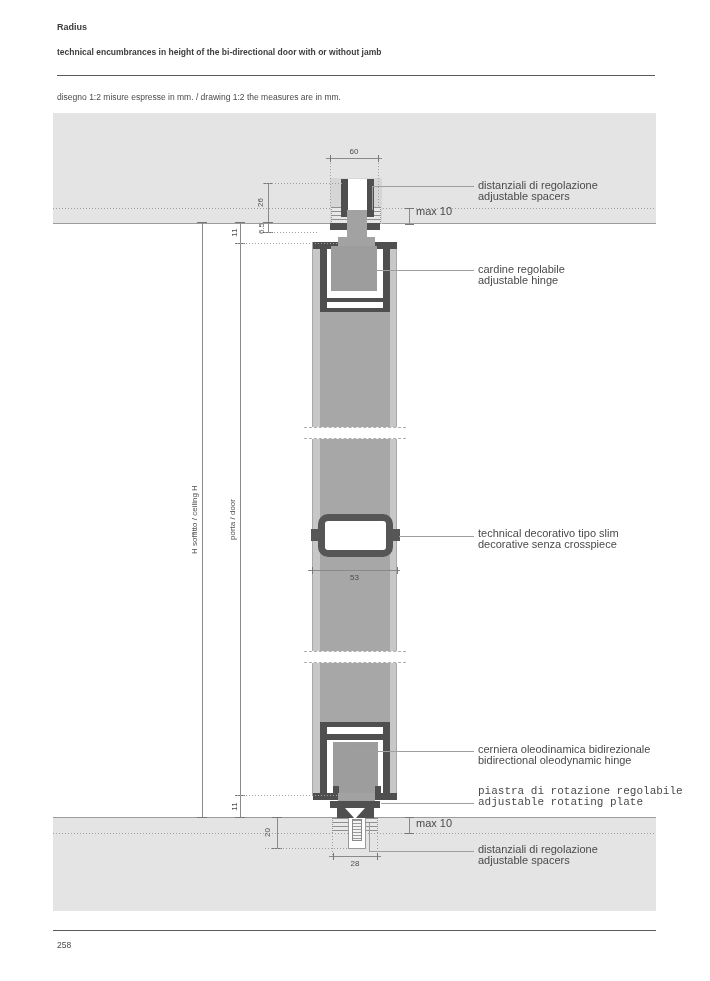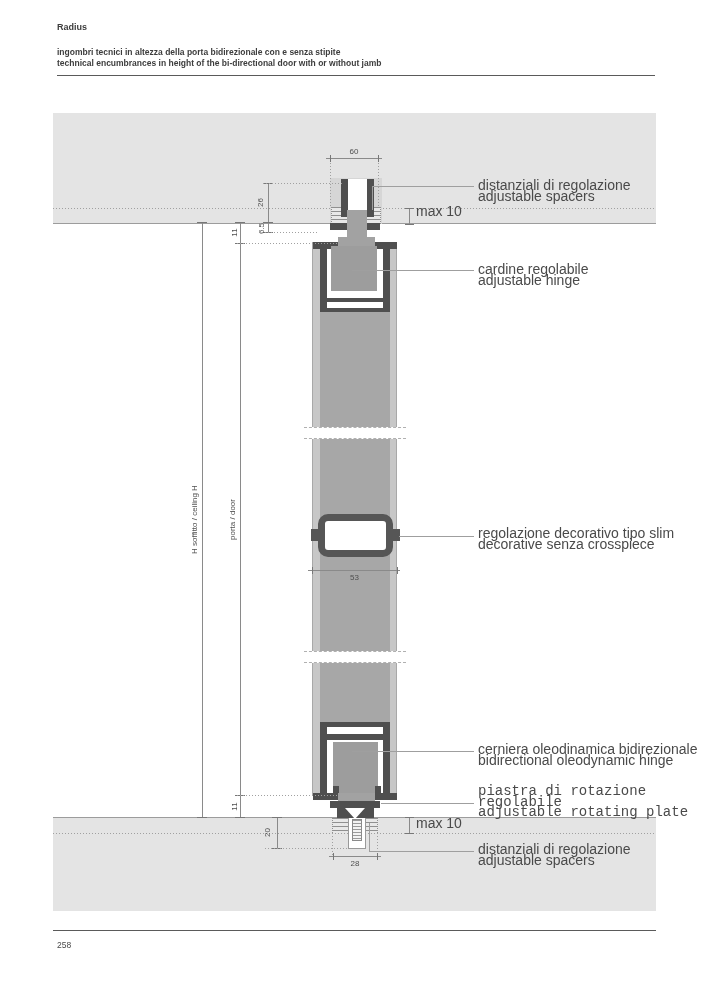--- a/index.html
+++ b/index.html
@@ -15,21 +15,21 @@
   .stemc{background:#a2a2a2;}
   .recess{background:#d6d6d6;}
   .vline{width:1px;background:#8a8a8a;}
   .hline{height:1px;background:#8a8a8a;}
   .ldr{background:#9f9f9f;}
   .vdots{width:1px;background-image:repeating-linear-gradient(to bottom,#a0a0a0 0 1px,transparent 1px 3px);}
   .hdots{height:1px;background-image:repeating-linear-gradient(to right,#a0a0a0 0 1px,transparent 1px 3px);}
   .tick-h{height:1px;width:10px;background:#777;}
   .tick-v{width:1px;height:7px;background:#777;}
   .dimnum{font-size:8px;color:#4f4f4f;text-align:center;}
-  .lbl{font-size:14px;line-height:10.5px;color:#4a4a4a;}
+  .lbl{font-size:11px;line-height:10.5px;color:#4a4a4a;}
   .vwrap{display:flex;align-items:center;justify-content:center;}
   .vrot{transform:rotate(-90deg);white-space:nowrap;font-size:8px;color:#4f4f4f;}
   .hatch{background:repeating-linear-gradient(to bottom,#909090 0 1px,#e8e8e8 1px 4px);
          border-left:1px dotted #909090;border-right:1px dotted #909090;box-sizing:border-box;}
   .bolt{background:repeating-linear-gradient(to bottom,#9a9a9a 0 1px,#f3f3f3 1px 3px);border:1px solid #8a8a8a;box-sizing:border-box;}
   .brk{background:#fff;border-top:1px dashed #b0b0b0;border-bottom:1px dashed #b0b0b0;box-sizing:border-box;}
   .tube{box-sizing:border-box;}
   .tube .core{background:#fff;}
   .cross{box-sizing:border-box;border:7px solid #565656;border-radius:10px;background:#fff;}
   .notch{width:0;height:0;border-left:10px solid transparent;border-right:10px solid transparent;border-top:11px solid #fff;}
@@ -39,24 +39,24 @@
   .rule{height:1px;background:#5a5a5a;}
   .pagenum{font-size:8.5px;color:#4a4a4a;}
 </style>
 </head>
 <body>
 
 <div class="page">
 
   <div class="abs hdr-brand" style="left:57px;top:22px;">Radius</div>
   <div class="abs hdr-title" style="left:57px;top:47px;width:560px;">
-    <div>ingombri tecnici in altezza della porta bidirezionale con e senza stipite</div>
     <div>technical encumbrances in height of the bi-directional door with or without jamb</div>
   </div>
   <div class="abs rule" style="left:57px;top:75px;width:598px;"></div>
+  <div class="abs hdr-note" style="left:57px;top:92px;">disegno 1:2 misure espresse in mm. / drawing 1:2 the measures are in mm.</div>
 
   <div class="abs band" style="left:53px;top:113px;width:603px;height:110px;border-bottom:1px solid #9c9c9c;"></div>
   <div class="abs band" style="left:53px;top:817px;width:603px;height:93px;border-top:1px solid #9c9c9c;"></div>
   <div class="abs hdots" style="left:53px;top:208px;width:603px;"></div>
   <div class="abs hdots" style="left:53px;top:833px;width:603px;"></div>
 
   <div class="abs recess" style="left:330px;top:178px;width:52px;height:46px;"></div>
   <div class="abs hatch" style="left:331px;top:207px;width:50px;height:17px;"></div>
   <div class="abs dark" style="left:341px;top:179px;width:7px;height:38px;"></div>
   <div class="abs dark" style="left:367px;top:179px;width:7px;height:38px;"></div>
@@ -195,21 +195,21 @@
 
   <div class="abs lbl" style="left:478px;top:180px;">
     <div>distanziali di regolazione</div>
     <div>adjustable spacers</div>
   </div>
   <div class="abs lbl" style="left:478px;top:264px;">
     <div>cardine regolabile</div>
     <div>adjustable hinge</div>
   </div>
   <div class="abs lbl" style="left:478px;top:528px;">
-    <div>regolazione decorativo tipo slim</div>
+    <div>technical decorativo tipo slim</div>
     <div>decorative senza crosspiece</div>
   </div>
   <div class="abs lbl" style="left:478px;top:744px;">
     <div>cerniera oleodinamica bidirezionale</div>
     <div>bidirectional oleodynamic hinge</div>
   </div>
   <div class="abs lbl" style="left:478px;top:786px;font-family:Liberation Mono, monospace;">
     <div>piastra di rotazione regolabile</div>
     <div>adjustable rotating plate</div>
   </div>

